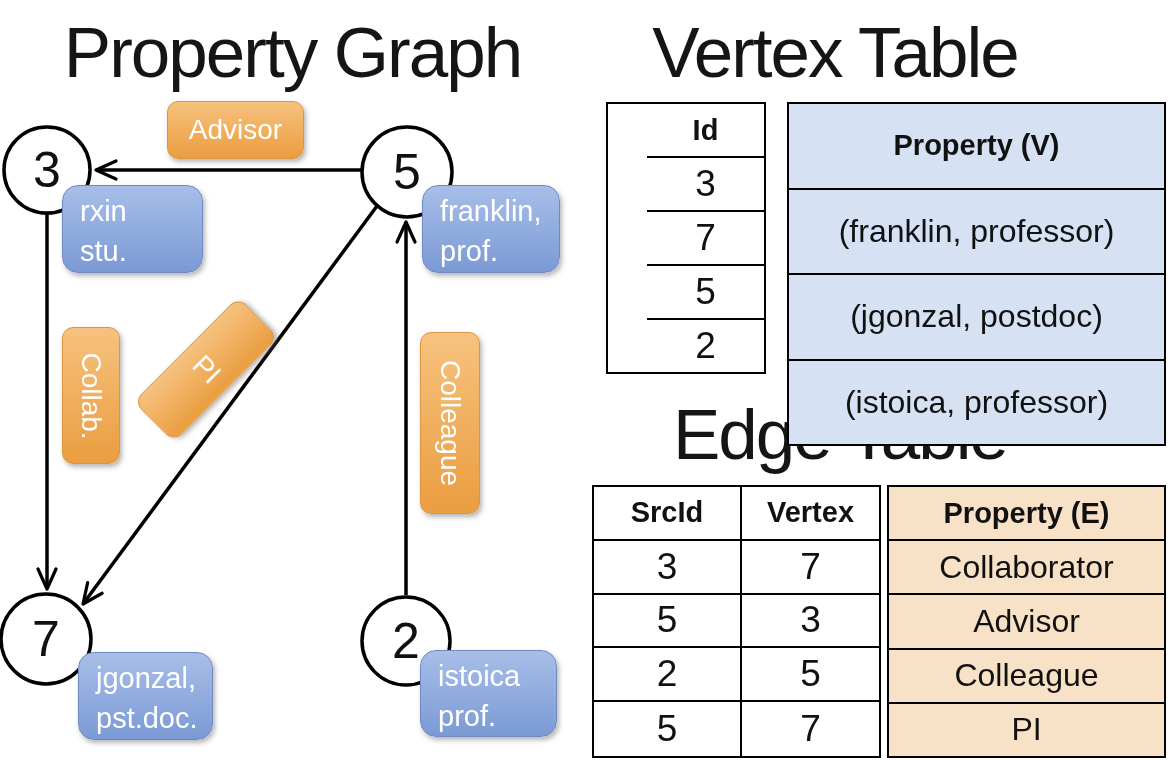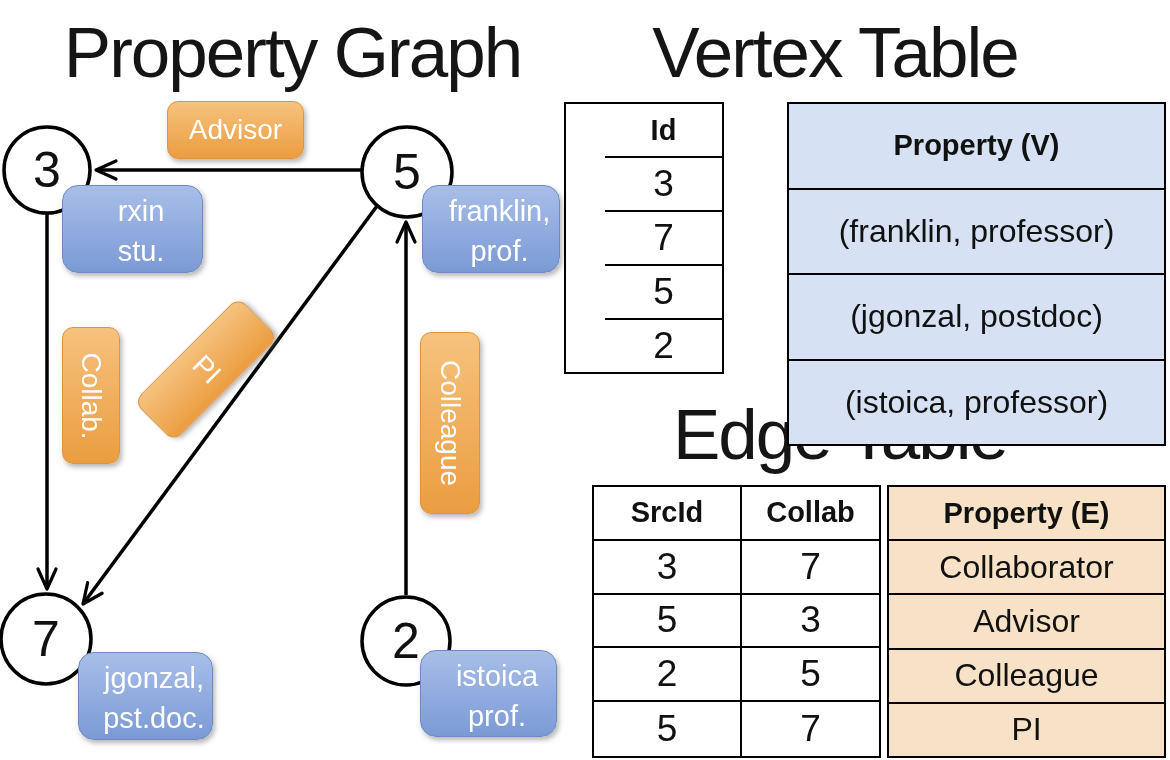--- a/index.html
+++ b/index.html
@@ -44,41 +44,41 @@
   .colleague { left:420px; top:332px; width:58px;  height:180px; }
   .pi        { left:132px; top:341px; width:146px; height:55px; transform:rotate(-45deg); }
   .rot90     { transform:rotate(90deg); white-space:nowrap; }
 
   
   .bbox {
     position:absolute; background:linear-gradient(180deg,#A8BEE8 0%,#7B9AD5 100%);
     border:1px solid #7089C0; border-radius:16px;
     box-shadow:2px 3px 5px rgba(110,110,110,.5);
     color:#fff; font-size:29px; line-height:40px;
-    padding:5px 0 8px 17px; box-sizing:border-box; white-space:nowrap;text-align:center;
+    padding:5px 0 8px 17px; box-sizing:border-box; white-space:nowrap;
   }
   .rxin     { left:62px;  top:185px; width:141px; height:88px; }
   .franklin { left:422px; top:185px; width:138px; height:88px; }
   .jgonzal  { left:78px;  top:652px; width:135px; height:88px; }
   .istoica  { left:420px; top:650px; width:137px; height:87px; }
 
   
   .tblbox {
     position:absolute; border:2.5px solid #000; box-sizing:border-box;
     background:#fff; display:flex; flex-direction:column;
   }
   .tblbox .cell {
     flex:1; display:flex; align-items:center; justify-content:center;
     font-size:32px; white-space:nowrap;
   }
   .tblbox .cell + .cell { border-top:2px solid #000; }
   .cell.hdr { font-weight:bold; font-size:29px; }
   .cell.numcell { font-size:37px; }
 
-  .vt-id   { left:564px; top:102px; width:160px; height:272px;padding-left:39px; }
+  .vt-id   { left:606px; top:102px; width:160px; height:272px;padding-left:39px; }
   .vt-prop { left:787px; top:102px; width:379px; height:344px; background:#D6E1F3; }
   .et-prop { left:887px; top:485px; width:279px; height:273px; background:#F7E2C7; }
 
   .et-ids {
     position:absolute; left:592px; top:485px; width:289px; height:273px;
     border:2.5px solid #000; box-sizing:border-box; background:#fff;
     display:grid; grid-template-columns:148px 1fr; grid-auto-rows:1fr;
   }
   .et-ids .gcell {
     display:flex; align-items:center; justify-content:center;
@@ -157,21 +157,21 @@
   </div>
   <div class="tblbox vt-prop">
     <div class="cell hdr">Property (V)</div>
     <div class="cell">(franklin, professor)</div>
     <div class="cell">(jgonzal, postdoc)</div>
     <div class="cell">(istoica, professor)</div>
   </div>
 
   <div class="et-ids">
     <div class="gcell hdr c1 bb">SrcId</div>
-    <div class="gcell hdr bb">Collab</div>
+    <div class="gcell hdr bb">Vertex</div>
     <div class="gcell c1 bb">3</div>
     <div class="gcell bb">7</div>
     <div class="gcell c1 bb">5</div>
     <div class="gcell bb">3</div>
     <div class="gcell c1 bb">2</div>
     <div class="gcell bb">5</div>
     <div class="gcell c1">5</div>
     <div class="gcell">7</div>
   </div>
   <div class="tblbox et-prop">

